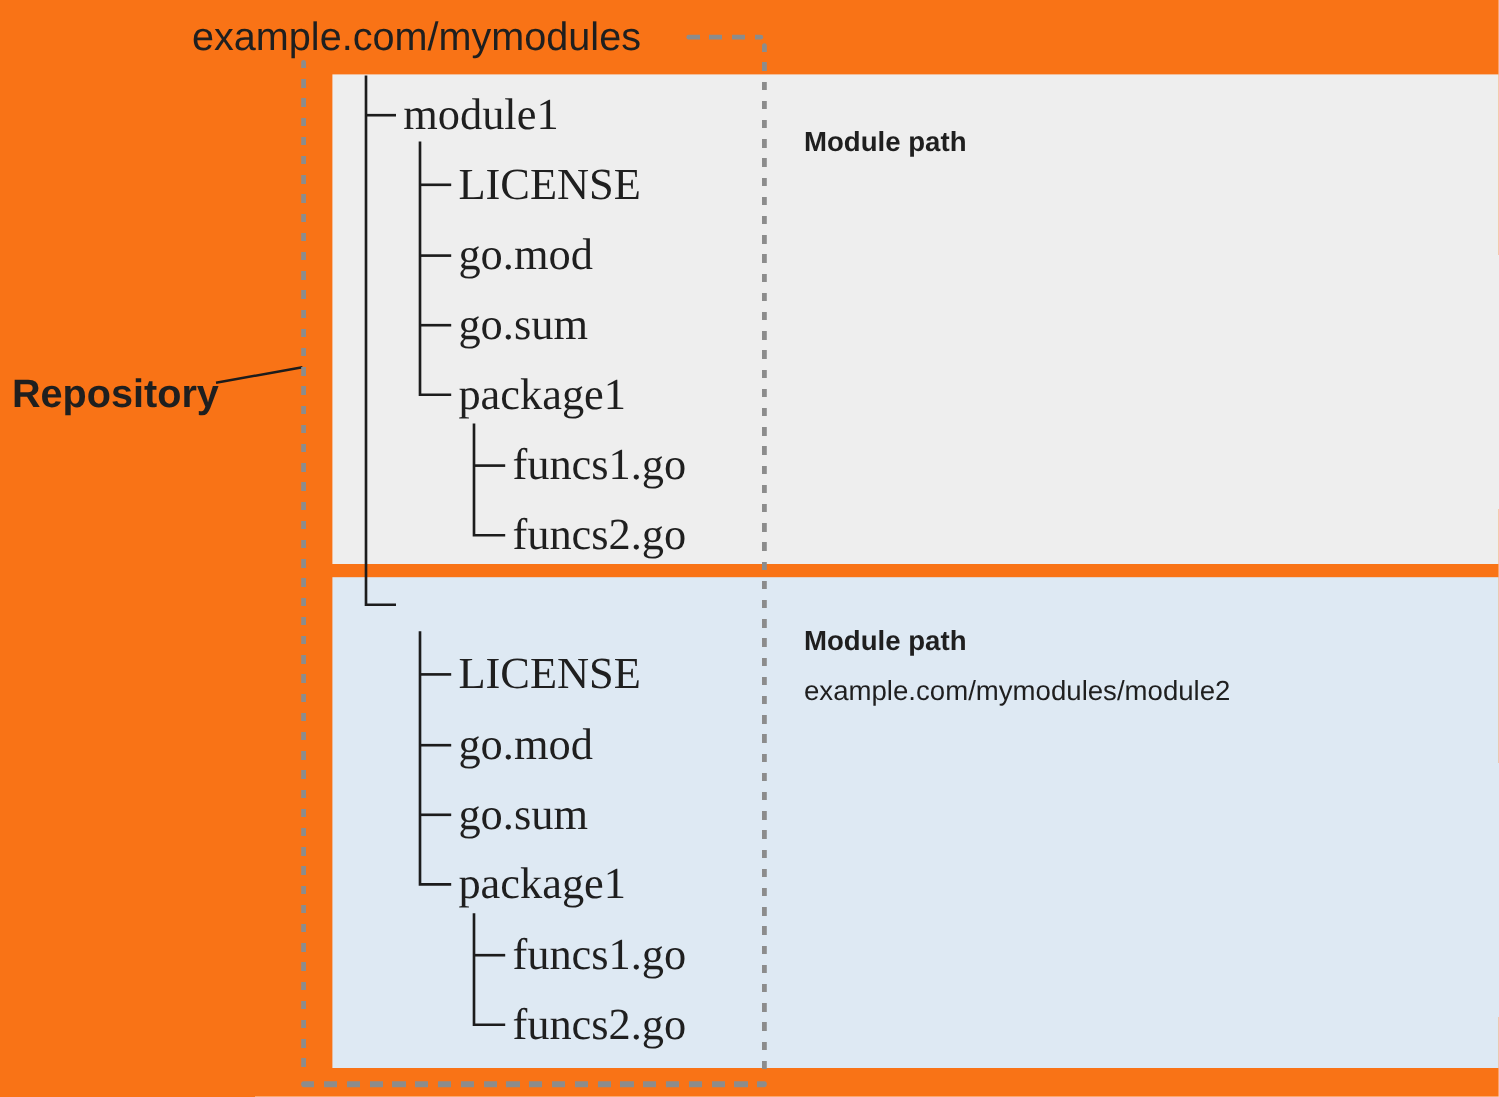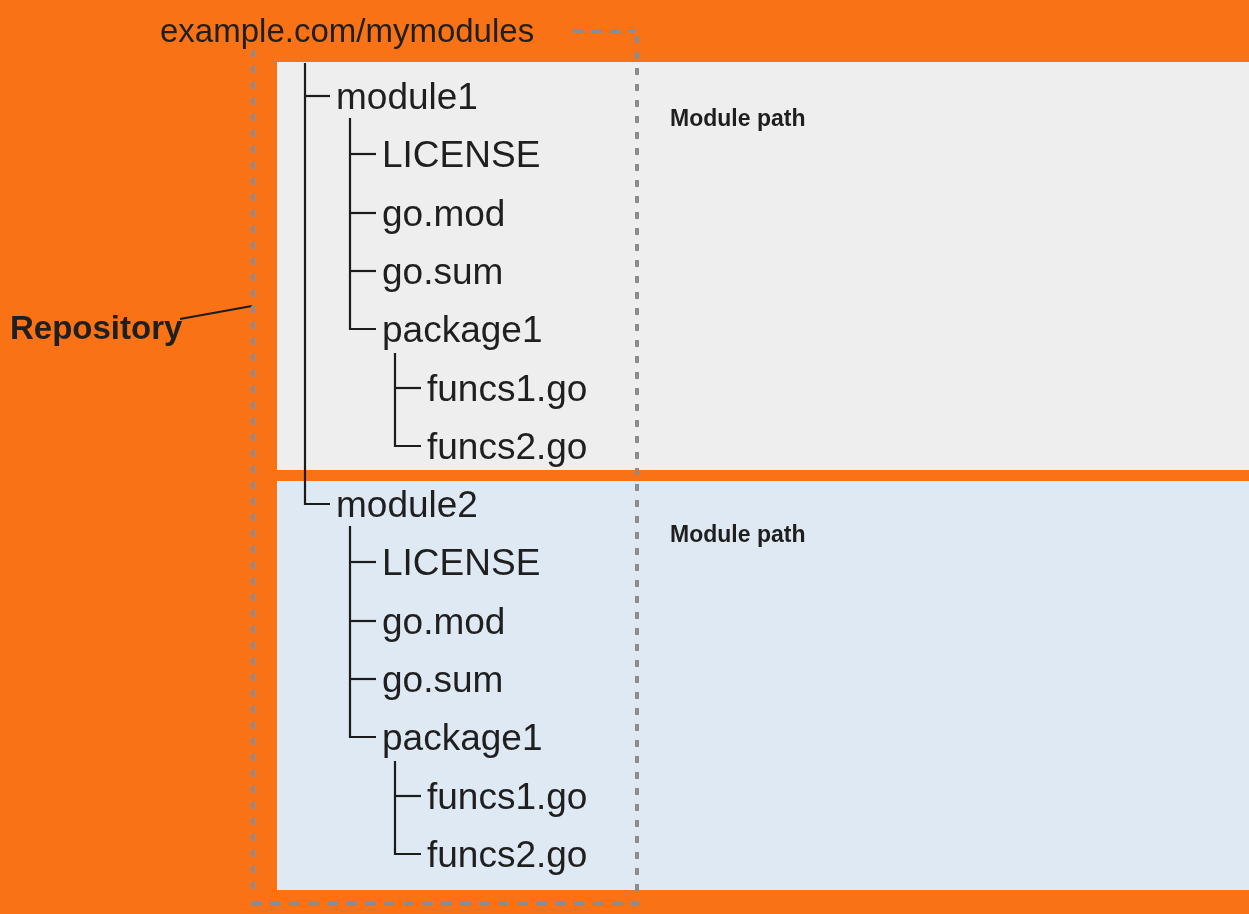--- a/index.html
+++ b/index.html
@@ -36,21 +36,21 @@
   
   #lines { position: absolute; left: 0; top: 0; z-index: 2; pointer-events: none; }
 
   
   .sans-label { position: absolute; font-size: 33px; line-height: 40px; white-space: nowrap; z-index: 4; }
   #repo-url   { left: 160px; top: 11px; }
   #repo-caption { left: 10px; top: 308px; font-weight: bold; }
 
   .mono-row {
     position: absolute;
-    font-family: Liberation Sans, sans-serif;
+    font-family: Liberation Serif, serif;
     font-size: 37px; line-height: 37px; white-space: pre;
     transform: translateY(-50%);
     z-index: 4;
   }
 
   .panel { position: absolute; left: 670px; z-index: 4; font-size: 23px; line-height: 41px; white-space: nowrap; }
   #panel1 { top: 98px; }
   #panel2 { top: 514px; }
   .panel-title { font-weight: bold; }
 </style>
@@ -93,28 +93,28 @@
   <div class="sans-label" id="repo-caption">Repository</div>
 
   <div class="mono-row" style="top:96px;  left:336px">module1</div>
   <div class="mono-row" style="top:154px; left:382px">LICENSE</div>
   <div class="mono-row" style="top:213px; left:382px">go.mod</div>
   <div class="mono-row" style="top:271px; left:382px">go.sum</div>
   <div class="mono-row" style="top:329px; left:382px">package1</div>
   <div class="mono-row" style="top:388px; left:427px">funcs1.go</div>
   <div class="mono-row" style="top:446px; left:427px">funcs2.go</div>
 
-  <div class="mono-row" style="top:504px; left:336px">module2</div>
   <div class="mono-row" style="top:562px; left:382px">LICENSE</div>
   <div class="mono-row" style="top:621px; left:382px">go.mod</div>
   <div class="mono-row" style="top:679px; left:382px">go.sum</div>
   <div class="mono-row" style="top:737px; left:382px">package1</div>
   <div class="mono-row" style="top:796px; left:427px">funcs1.go</div>
   <div class="mono-row" style="top:854px; left:427px">funcs2.go</div>
 
   <div class="panel" id="panel1">
     <div class="panel-title">Module path</div>
   </div>
   <div class="panel" id="panel2">
     <div class="panel-title">Module path</div>
+    <div class="panel-path">example.com/mymodules/module2</div>
   </div>
 
 </div>
 
 </body></html>

